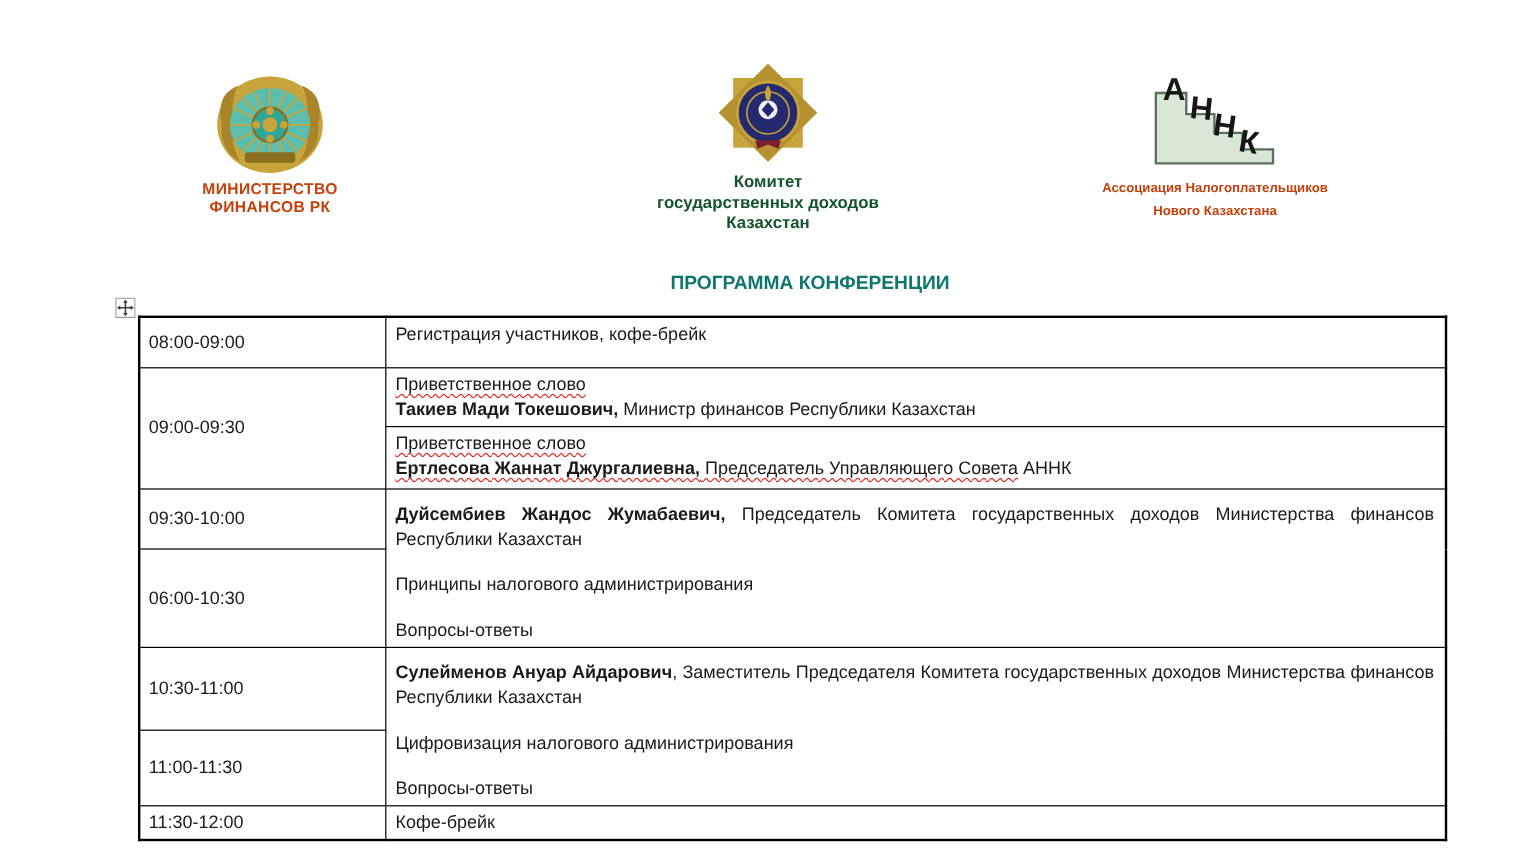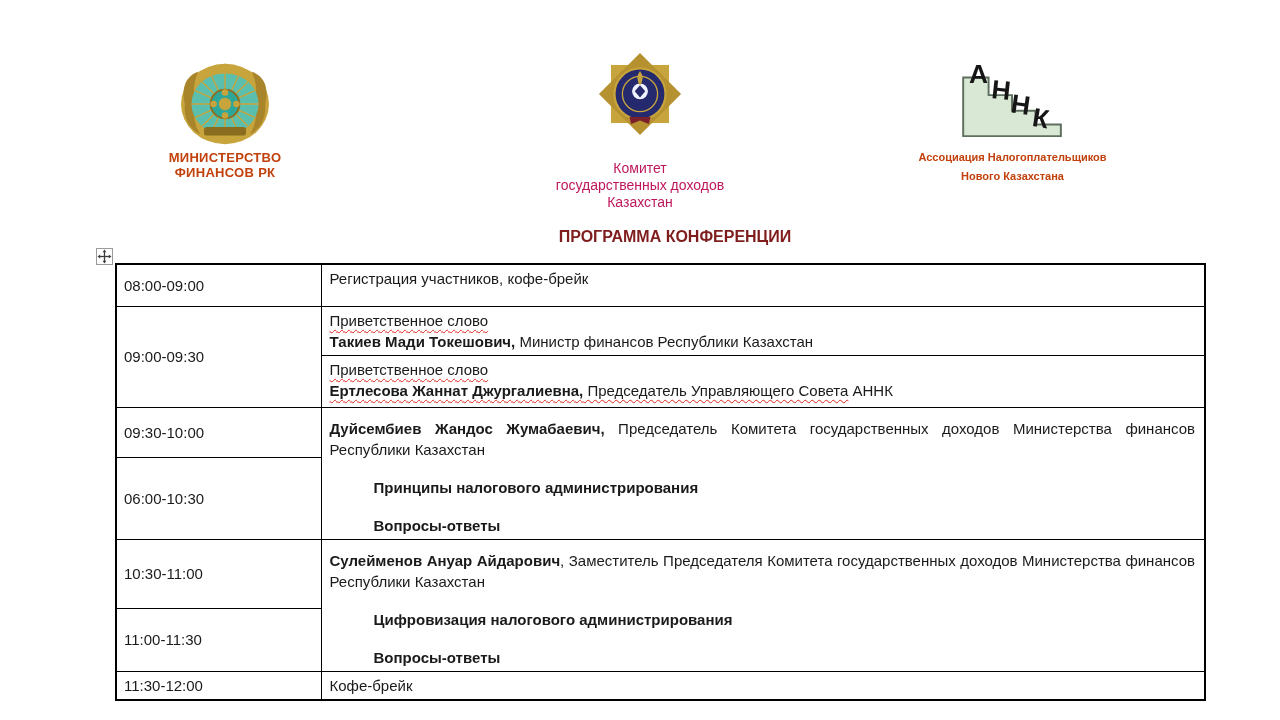--- a/index.html
+++ b/index.html
@@ -7,47 +7,47 @@
   .page {
     position:relative; width:1280px; height:720px; background:#ffffff;
     font-family:"Liberation Sans", sans-serif; color:#1a1a1a; overflow:hidden;
   }
   
   .logo-block { position:absolute; text-align:center; }
   .block-minfin { left:155px; top:60px; width:140px; }
   .block-kgd   { left:470px; top:50px; width:340px; }
   .block-annk  { left:845px; top:58px; width:335px; }
   .minfin-caption { margin-top:2px; font-size:13px; font-weight:bold; color:#c2410c; line-height:15px; letter-spacing:.3px; }
-  .kgd-caption  { margin-top:22px; font-size:14px; font-weight:normal; line-height:17px; color:#be185d; }
+  .kgd-caption  { margin-top:5px; font-size:14px; font-weight:bold; line-height:17px; color:#14532d; }
   .annk-caption { margin-top:6px; font-size:11px; font-weight:bold; line-height:19px; color:#c2410c; }
   .logo-block svg { display:block; margin:0 auto; }
   
   .doc-title {
     position:absolute; left:125px; top:228px; width:1100px;
-    text-align:center; font-size:16px; font-weight:bold; color:#7f1d1d;
+    text-align:center; font-size:16px; font-weight:bold; color:#0f766e;
   }
   
   .table-handle { position:absolute; left:96px; top:248px; width:17px; height:17px; cursor:move; }
   
   table.schedule {
     position:absolute; left:115px; top:263px; width:1089px;
     border-collapse:collapse; table-layout:fixed;
     border:2px solid #000;
   }
   table.schedule td { border:1px solid #000; font-size:15px; }
   col.c-time { width:205px; }
   col.c-desc { width:884px; }
   td.time { vertical-align:middle; padding:2px 6px 2px 7px; line-height:19px; }
   td.desc { vertical-align:top; padding:3px 9px 3px 8px; line-height:21px; }
   td.desc-top { padding-top:10px; }
   .h42{height:42px}.h38{height:38px}.h52{height:52px}.h45{height:45px}
   .h72{height:72px}.h69{height:69px}.h62{height:62px}.h35{height:29px}
   .b { font-weight:bold; }
   .just { text-align:justify; }
-  .topic { margin-top:17px; font-weight:bold;margin-left:44px; }
+  .topic { margin-top:17px; font-weight:normal; }
   .sq {
     text-decoration-line:underline;
     text-decoration-style:wavy;
     text-decoration-color:#e0261f;
     text-decoration-thickness:1px;
     text-underline-offset:3px;
     text-decoration-skip-ink:none;
   }
 </style>
 </head>

